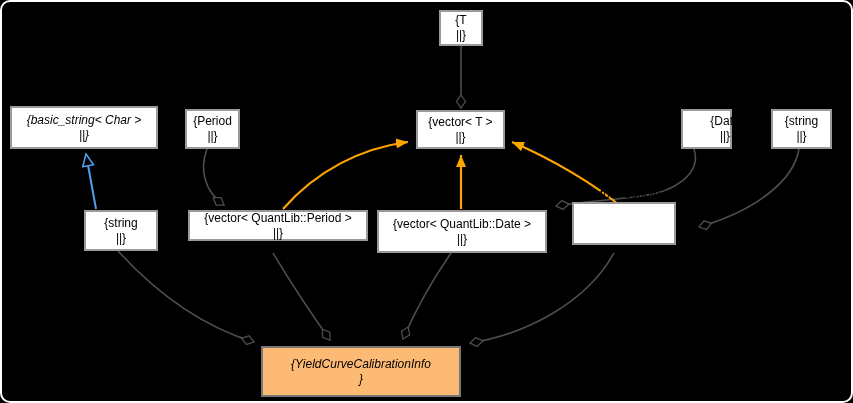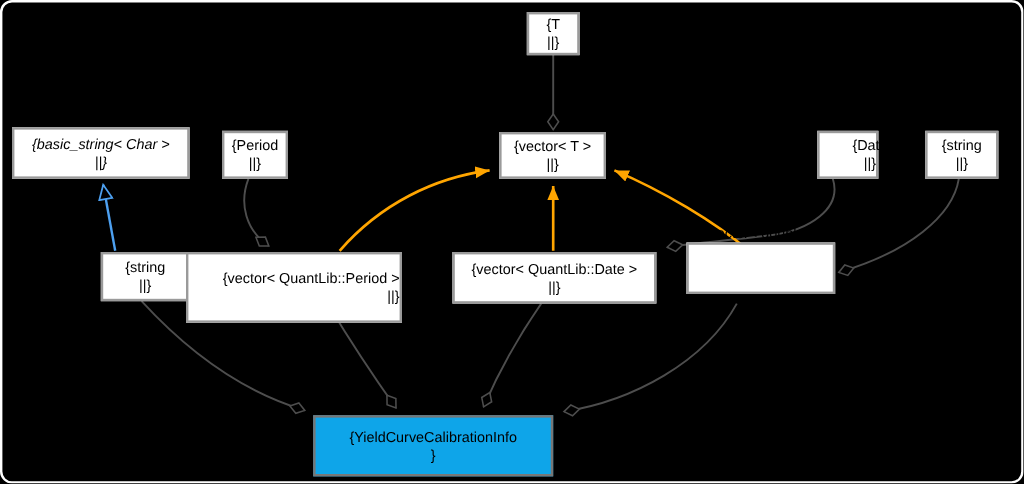--- a/index.html
+++ b/index.html
@@ -30,22 +30,23 @@
     justify-content: center;
     color: #000000;
     font-size: 12px;
     line-height: 1.22;
     white-space: nowrap;
     text-align: center;
     z-index: 2;
   }
   .node span { display: block; }
   .node-highlight {
-    background: #0ea5e9;
+    background: #fdba74;
     border-color: #777777;
+    font-style: italic;
   }
 </style>
 </head>
 <body>
 
 <div id="canvas">
 
   <svg id="edges" viewBox="0 0 853 403" xmlns="http://www.w3.org/2000/svg">
     <defs>
       <marker id="m-diamond" markerUnits="userSpaceOnUse" markerWidth="16" markerHeight="12" refX="14" refY="6" orient="auto">
@@ -103,31 +104,31 @@
   <div class="node" style="left:769px;top:107px;width:61px;height:40px;">
     <span>{string</span>
     <span>||}</span>
   </div>
 
   <div class="node" style="left:68px;top:208px;width:74px;height:41px;margin-left:14px;">
     <span>{string</span>
     <span>||}</span>
   </div>
 
-  <div class="node" style="left:153px;top:208px;width:180px;height:59px;align-items:flex-end;">
+  <div class="node" style="left:186px;top:208px;width:180px;height:31px;">
     <span>{vector&lt; QuantLib::Period &gt;</span>
     <span>||}</span>
   </div>
 
   <div class="node" style="left:375px;top:208px;width:170px;height:43px;">
     <span>{vector&lt; QuantLib::Date &gt;</span>
     <span>||}</span>
   </div>
 
-  <div class="node" style="left:570px;top:200px;width:124px;height:43px;gap:44px;">
+  <div class="node" style="left:570px;top:200px;width:104px;height:43px;gap:44px;">
     <span>{vector&lt; double &gt;</span>
     <span>||}</span>
   </div>
 
   <div class="node node-highlight" style="left:259px;top:344px;width:200px;height:51px;">
     <span>{YieldCurveCalibrationInfo</span>
     <span>}</span>
   </div>
 
 </div>

